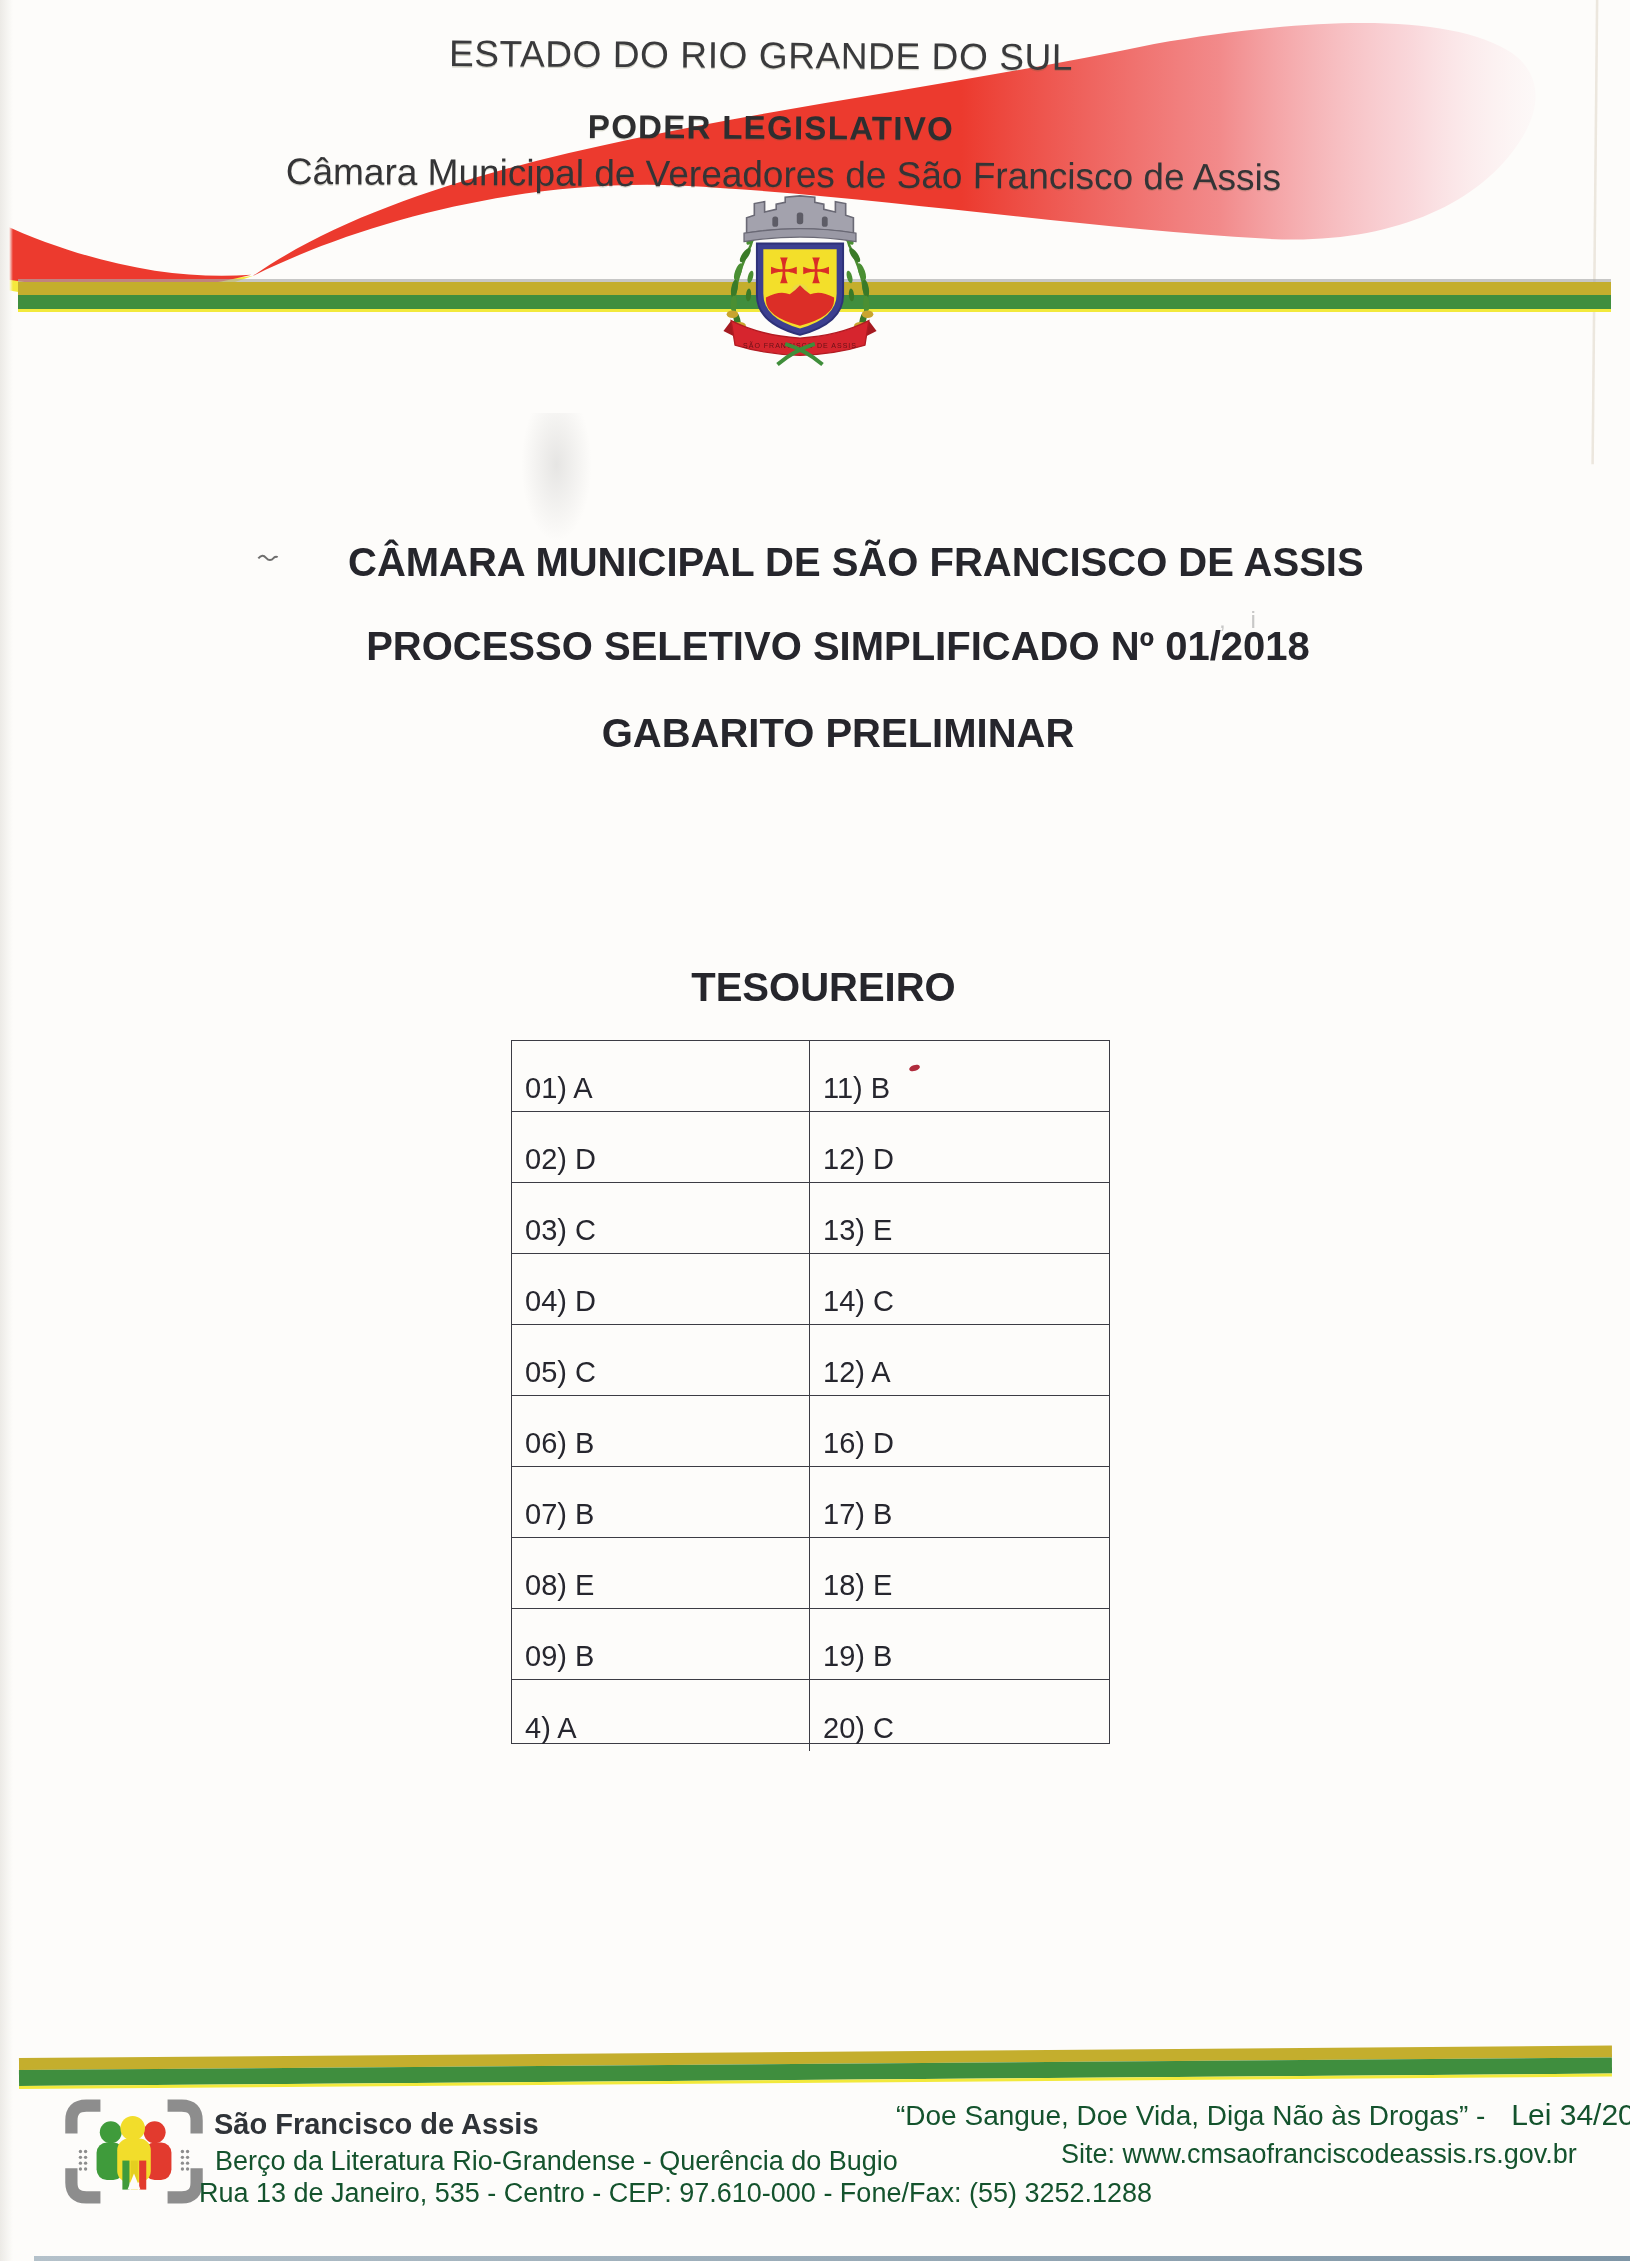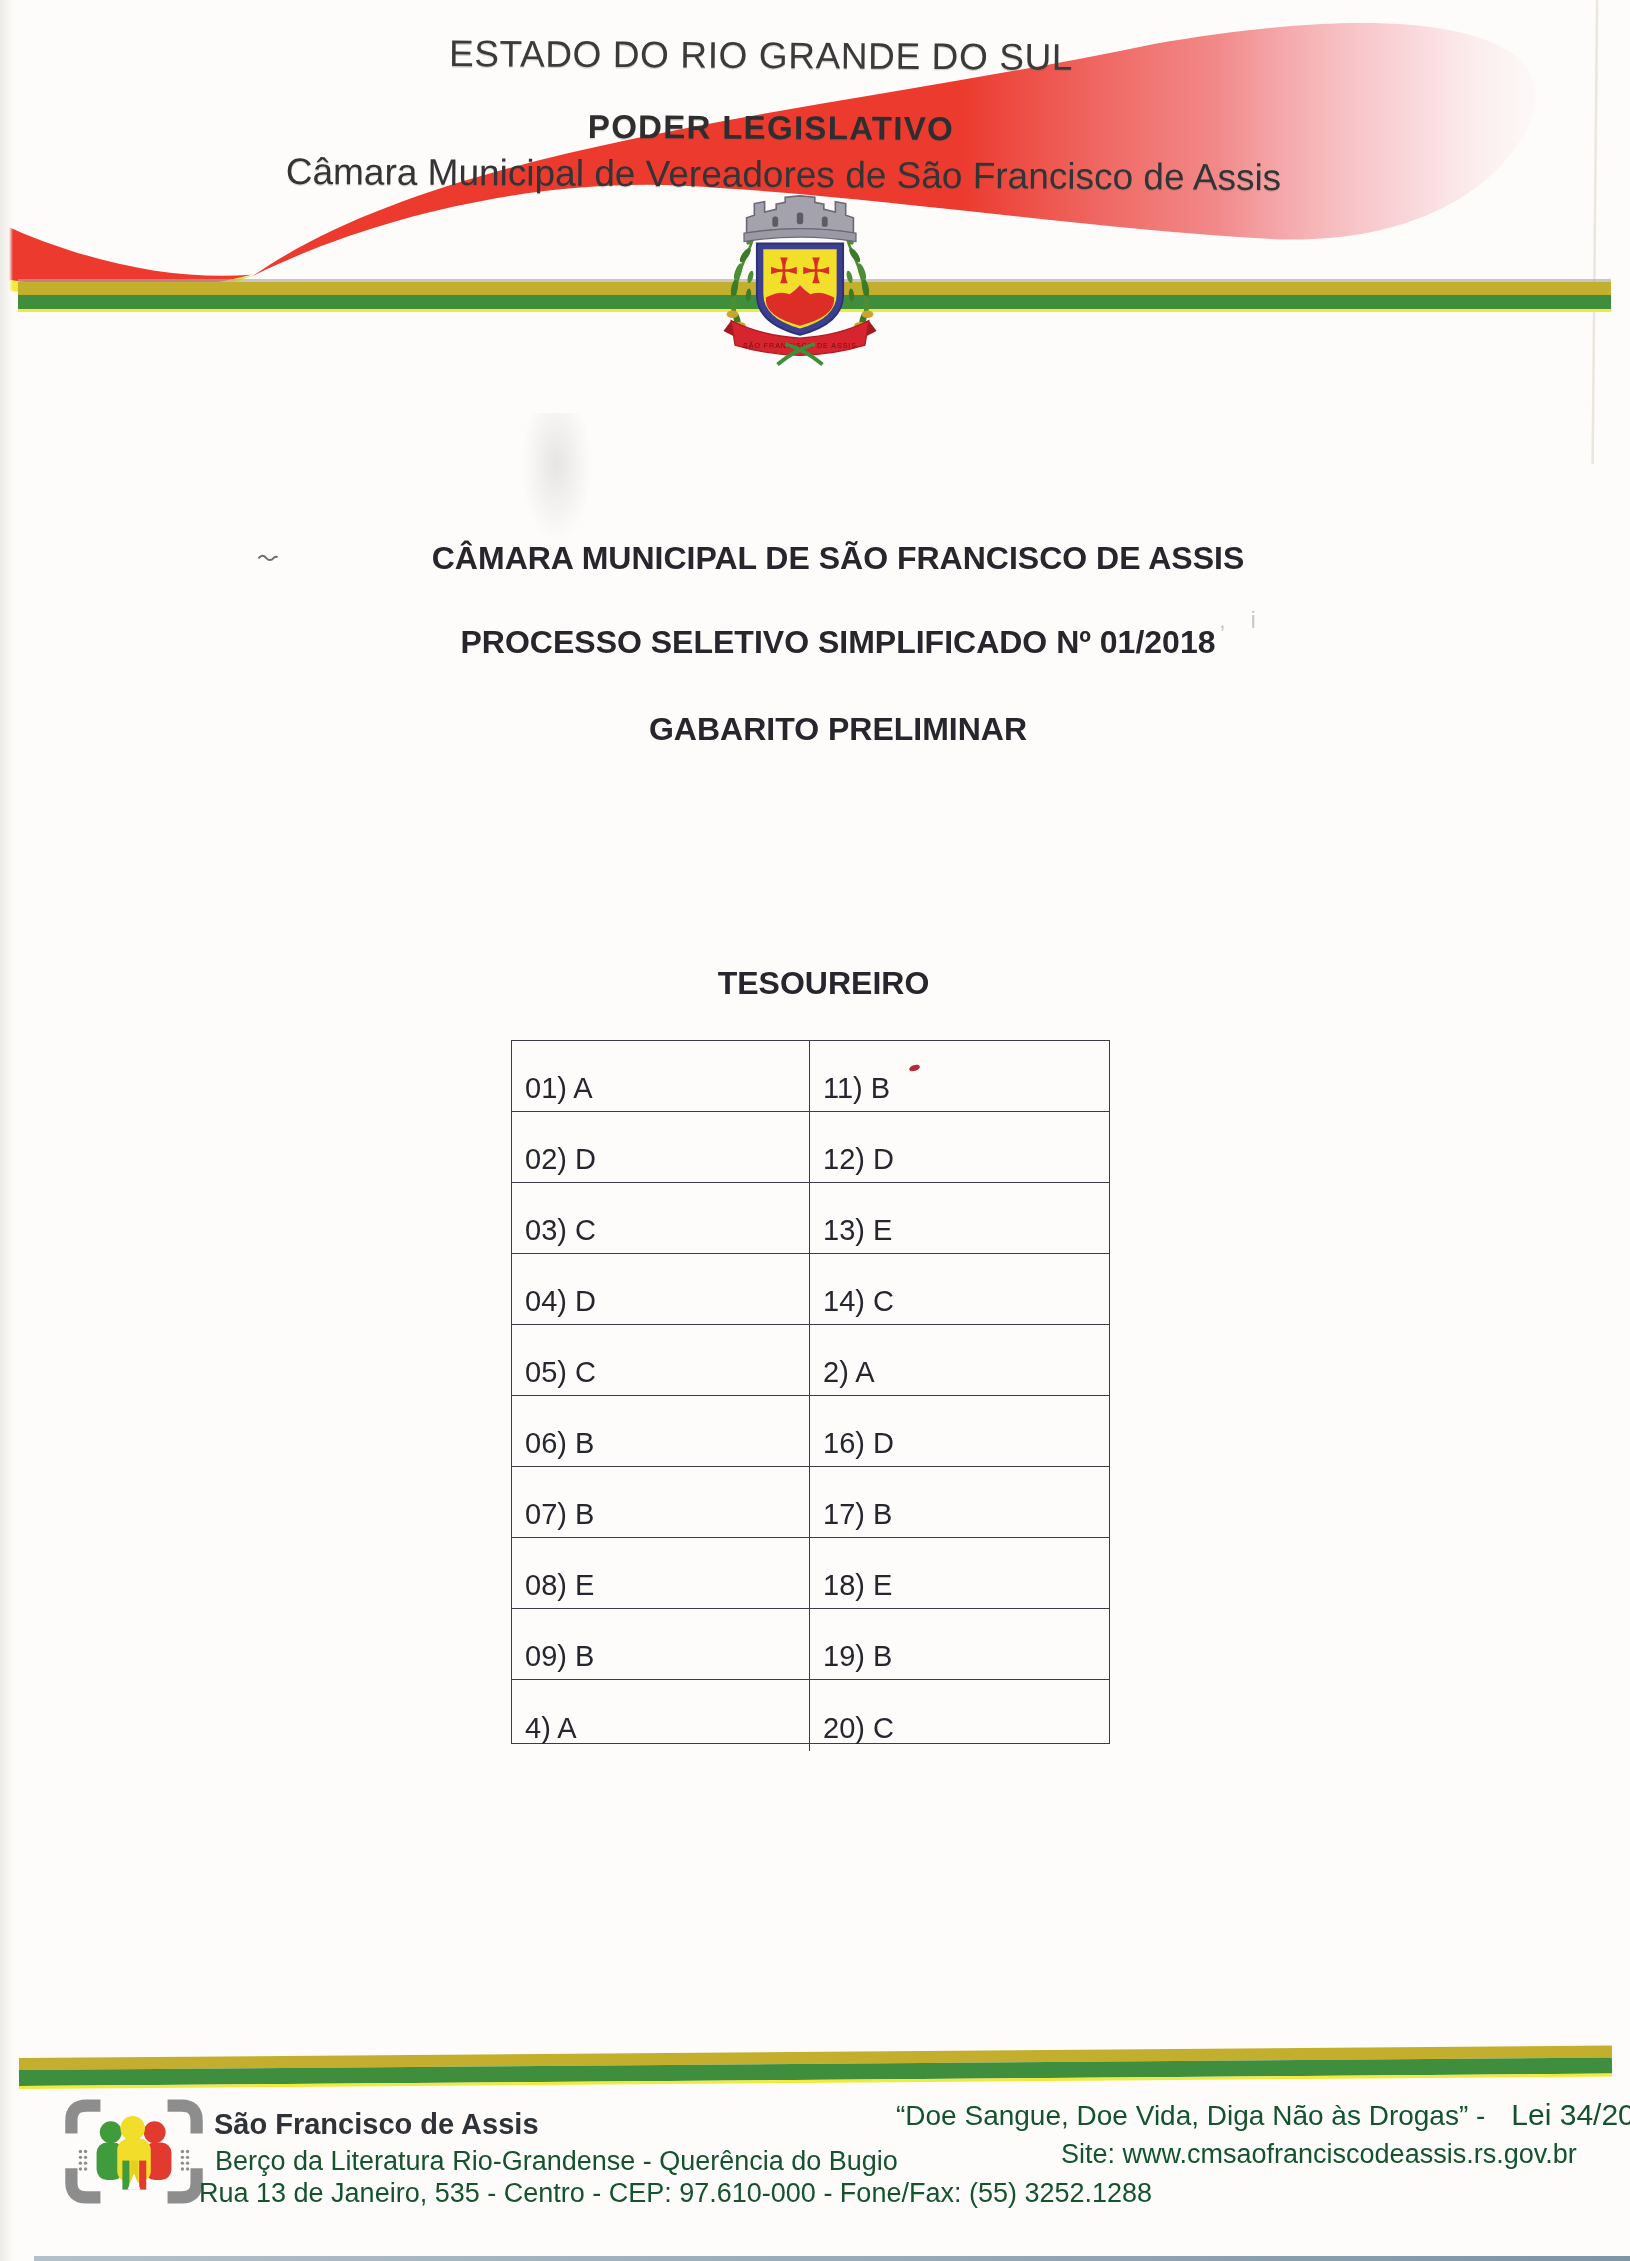--- a/index.html
+++ b/index.html
@@ -16,21 +16,21 @@
   .hdr-line{white-space:nowrap;text-align:center;line-height:1;}
   .hdr1{left:245px;top:37px;width:1032px;font-size:37px;color:#3a3a3c;letter-spacing:0.6px;text-shadow:0 1.3px 0 rgba(90,90,60,.25);transform:rotate(.35deg);}
   .hdr2{left:252px;top:111px;width:1038px;font-size:33px;font-weight:bold;color:#2e2e30;letter-spacing:1.3px;text-shadow:0 1.3px 0 rgba(90,90,60,.25);transform:rotate(.35deg);}
   .hdr3{left:129px;top:156px;width:1309px;font-size:37px;color:#343436;text-shadow:0 1.3px 0 rgba(90,90,60,.22);transform:rotate(.35deg);}
   .bar{left:18px;width:1593px;}
   .bar-grayline{top:279px;height:2.6px;background:#ababab;opacity:.65;}
   .bar-gold{top:282px;height:13.5px;background:#c4ae2d;}
   .bar-green{top:295px;height:13.5px;background:#3f8e3e;}
   .bar-yellow{top:309px;height:3.2px;background:#f2e93b;}
   
-  .doc-title{left:348px;width:980px;text-align:center;white-space:nowrap;line-height:1;font-weight:bold;font-size:32px;color:#26262c;}
+  .doc-title{left:348px;width:980px;text-align:center;white-space:nowrap;line-height:1;font-weight:bold;font-size:40px;color:#26262c;}
   .t1{top:542px;}
   .t2{top:626px;}
   .t3{top:713px;}
   .tsec{top:967px;left:348px;width:951px;}
   
   .anstable{
     left:511px;top:1040px;width:599px;height:704px;
     display:grid;grid-template-columns:298px 1fr;grid-auto-rows:71px;
     border:1.9px solid #3c3c44;box-sizing:border-box;background:transparent;
   }
@@ -159,21 +159,21 @@
   <div class="abs anstable">
     <div class="cell c1">01) A</div>
     <div class="cell">11) B</div>
     <div class="cell c1">02) D</div>
     <div class="cell">12) D</div>
     <div class="cell c1">03) C</div>
     <div class="cell">13) E</div>
     <div class="cell c1">04) D</div>
     <div class="cell">14) C</div>
     <div class="cell c1">05) C</div>
-    <div class="cell">2) A</div>
+    <div class="cell">12) A</div>
     <div class="cell c1">06) B</div>
     <div class="cell">16) D</div>
     <div class="cell c1">07) B</div>
     <div class="cell">17) B</div>
     <div class="cell c1">08) E</div>
     <div class="cell">18) E</div>
     <div class="cell c1">09) B</div>
     <div class="cell">19) B</div>
     <div class="cell c1 lastrow">4) A</div>
     <div class="cell lastrow">20) C</div>

